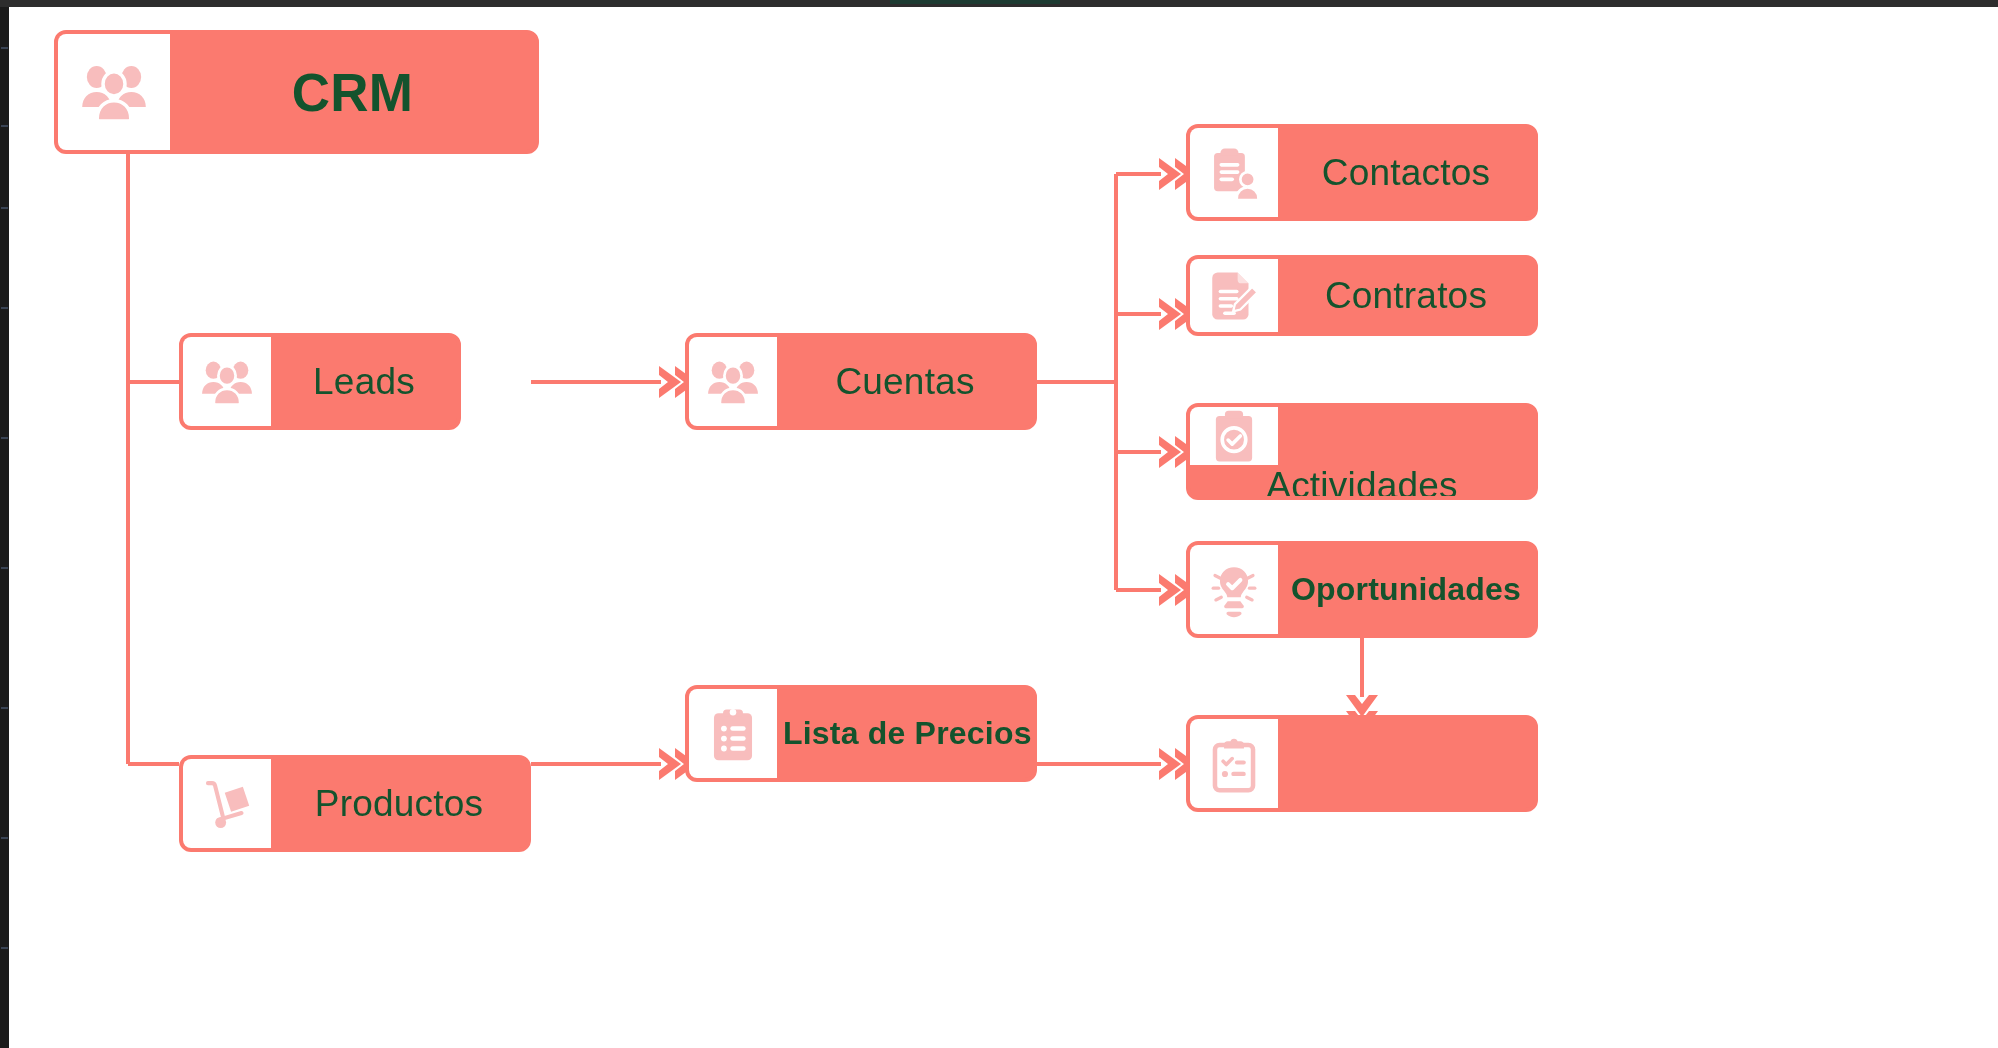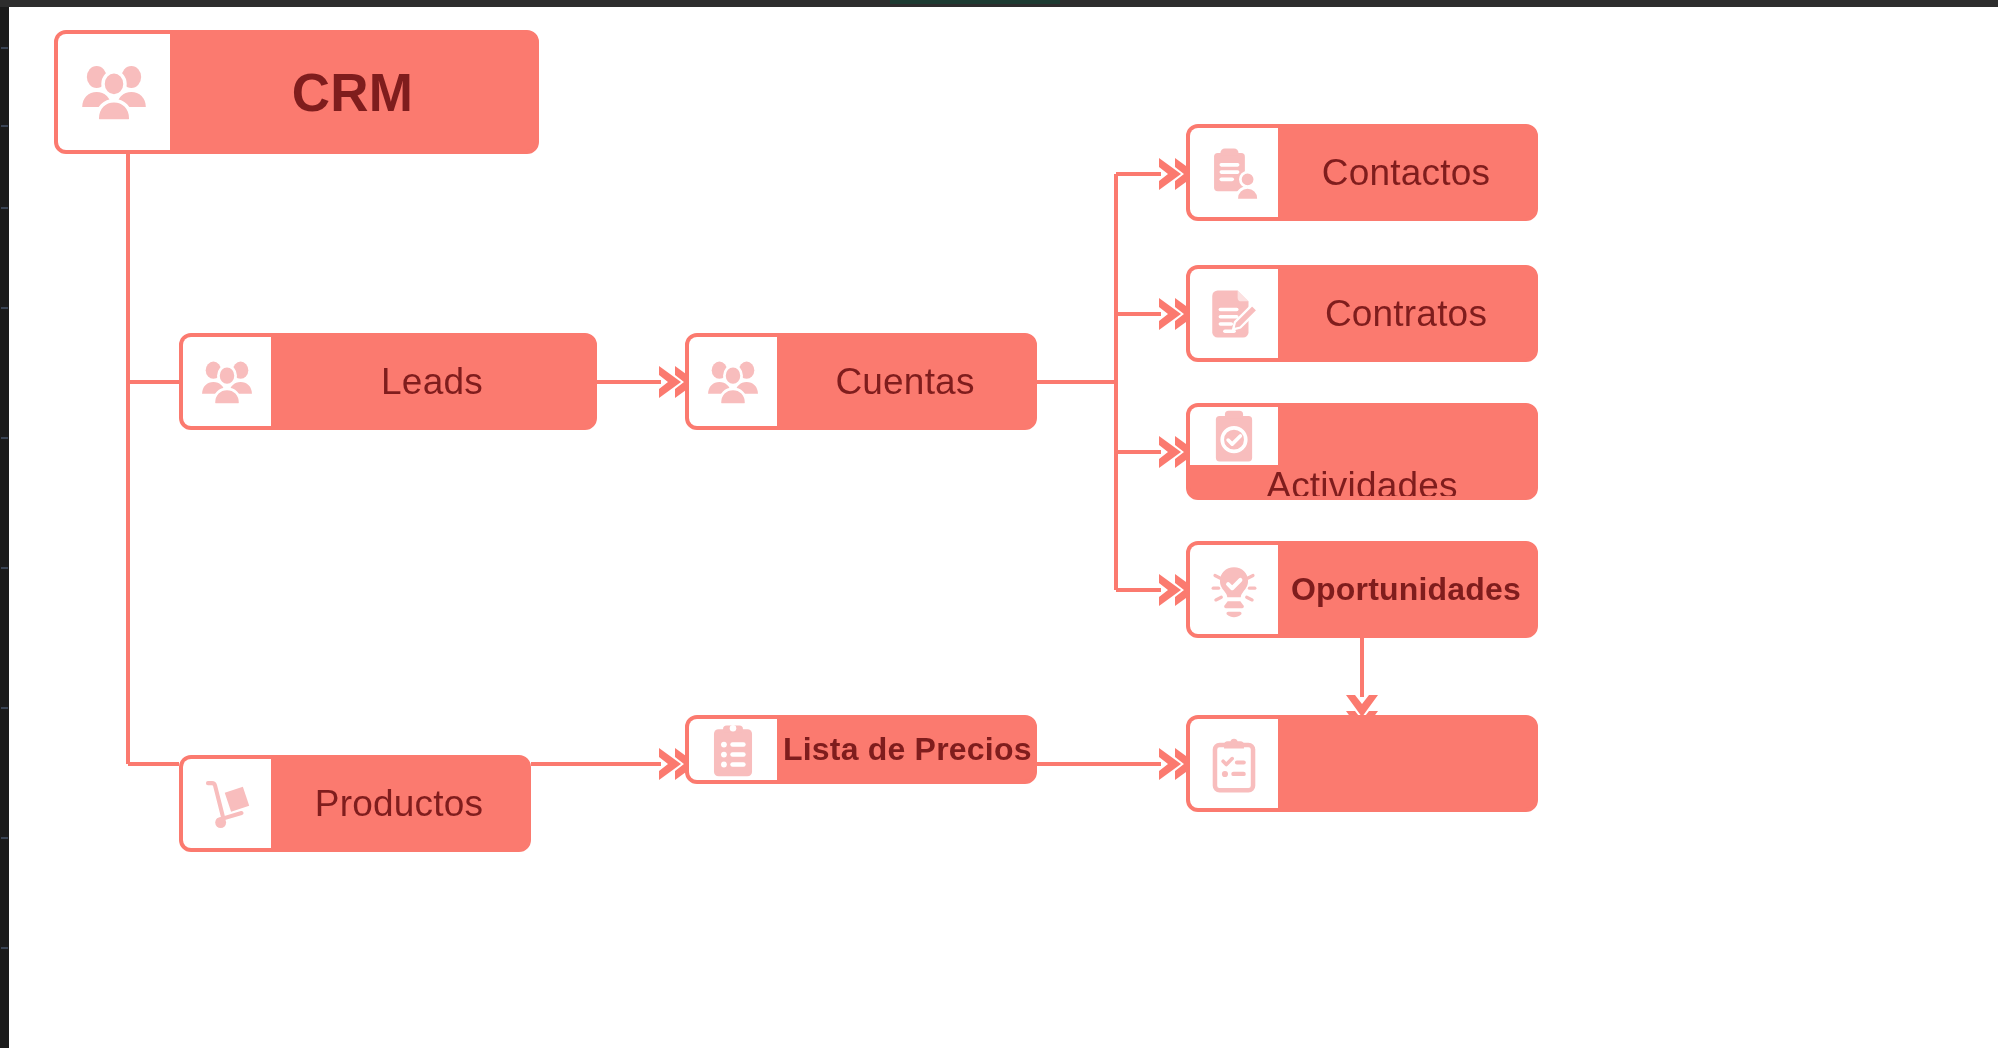--- a/index.html
+++ b/index.html
@@ -71,44 +71,44 @@
     display: flex;
     align-items: center;
     justify-content: center;
   }
   .node-icon svg { display: block; }
   .node-label {
     flex: 1 1 auto;
     display: flex;
     align-items: center;
     justify-content: center;
-    color: #7f1d1d;
+    color: #14532d;
     letter-spacing: 0.2px;
     white-space: nowrap;
     padding: 0 6px;
   }
 
   
   #node-crm { left: 45px; top: 23px; width: 485px; height: 124px; }
   #node-crm .node-icon { width: 112px; }
   #node-crm .node-label { font-size: 53px; font-weight: bold; }
 
   
-  #node-leads   { left: 170px; top: 326px; width: 418px; height: 97px; }
+  #node-leads   { left: 170px; top: 326px; width: 282px; height: 97px; }
   #node-cuentas { left: 676px; top: 326px; width: 352px; height: 97px; }
 
   
   #node-contactos     { left: 1177px; top: 117px;  width: 352px; height: 97px; }
-  #node-contratos     { left: 1177px; top: 258px;  width: 352px; height: 97px; }
+  #node-contratos     { left: 1177px; top: 248px;  width: 352px; height: 81px; }
   #node-actividades   { left: 1177px; top: 396px;  width: 352px; height: 97px; flex-direction: column; }
   #node-oportunidades { left: 1177px; top: 534px;  width: 352px; height: 97px; }
 
   
   #node-productos       { left: 170px;  top: 708px; width: 352px; height: 97px; margin-top: 40px; }
-  #node-lista-precios   { left: 676px;  top: 708px; width: 352px; height: 69px; }
+  #node-lista-precios   { left: 676px;  top: 678px; width: 352px; height: 97px; }
   #node-cotizaciones    { left: 1177px; top: 708px; width: 352px; height: 97px; }
 
   .node.small .node-icon { width: 88px; }
   .node.small .node-label { font-size: 37px; font-weight: normal; }
   .node.small.tight .node-label { font-size: 32px; font-weight: bold; }
 </style>
 </head>
 <body>
 
 <div id="chrome-top-bar">

